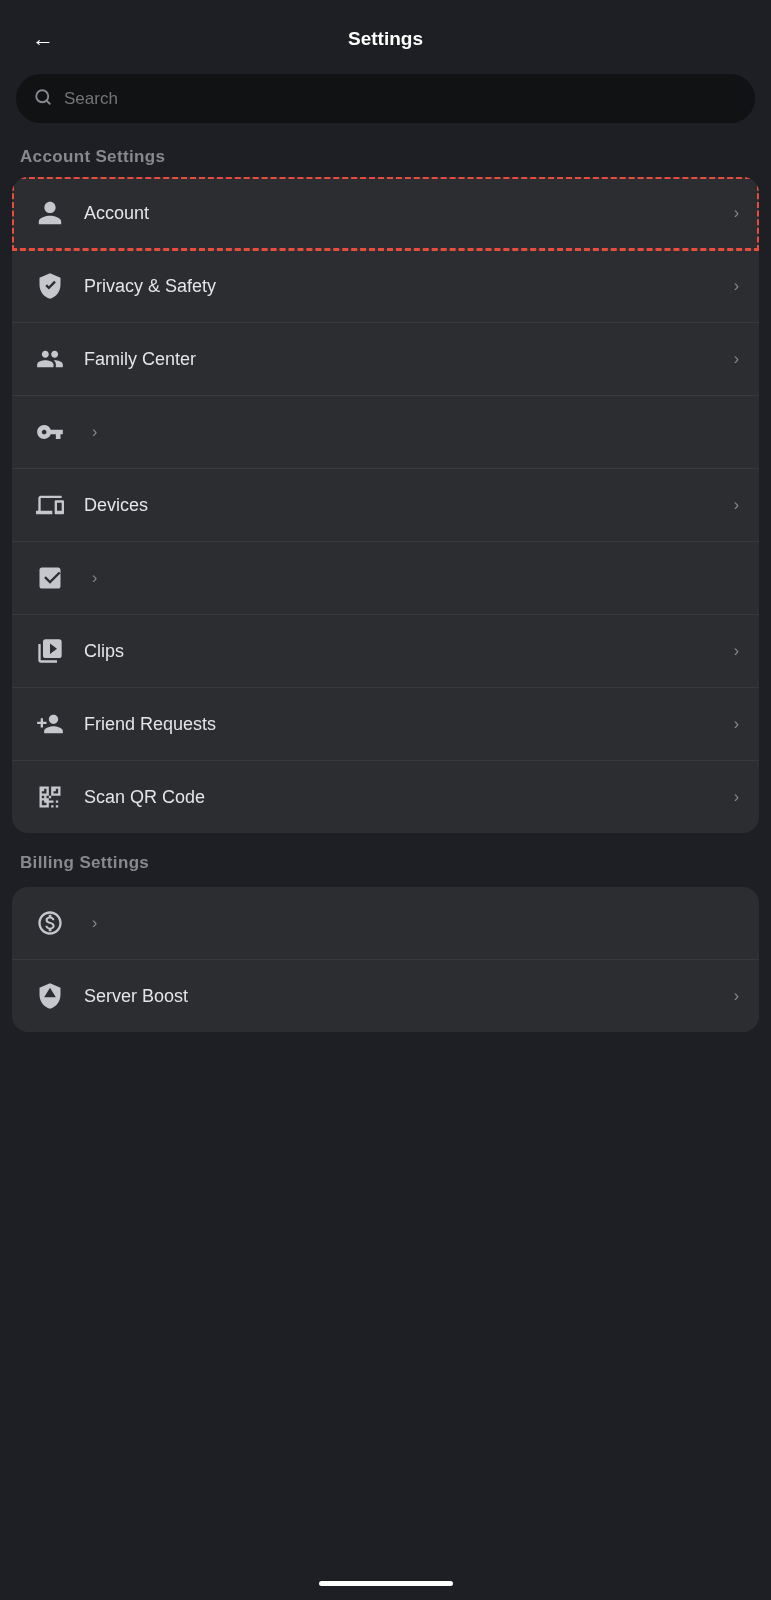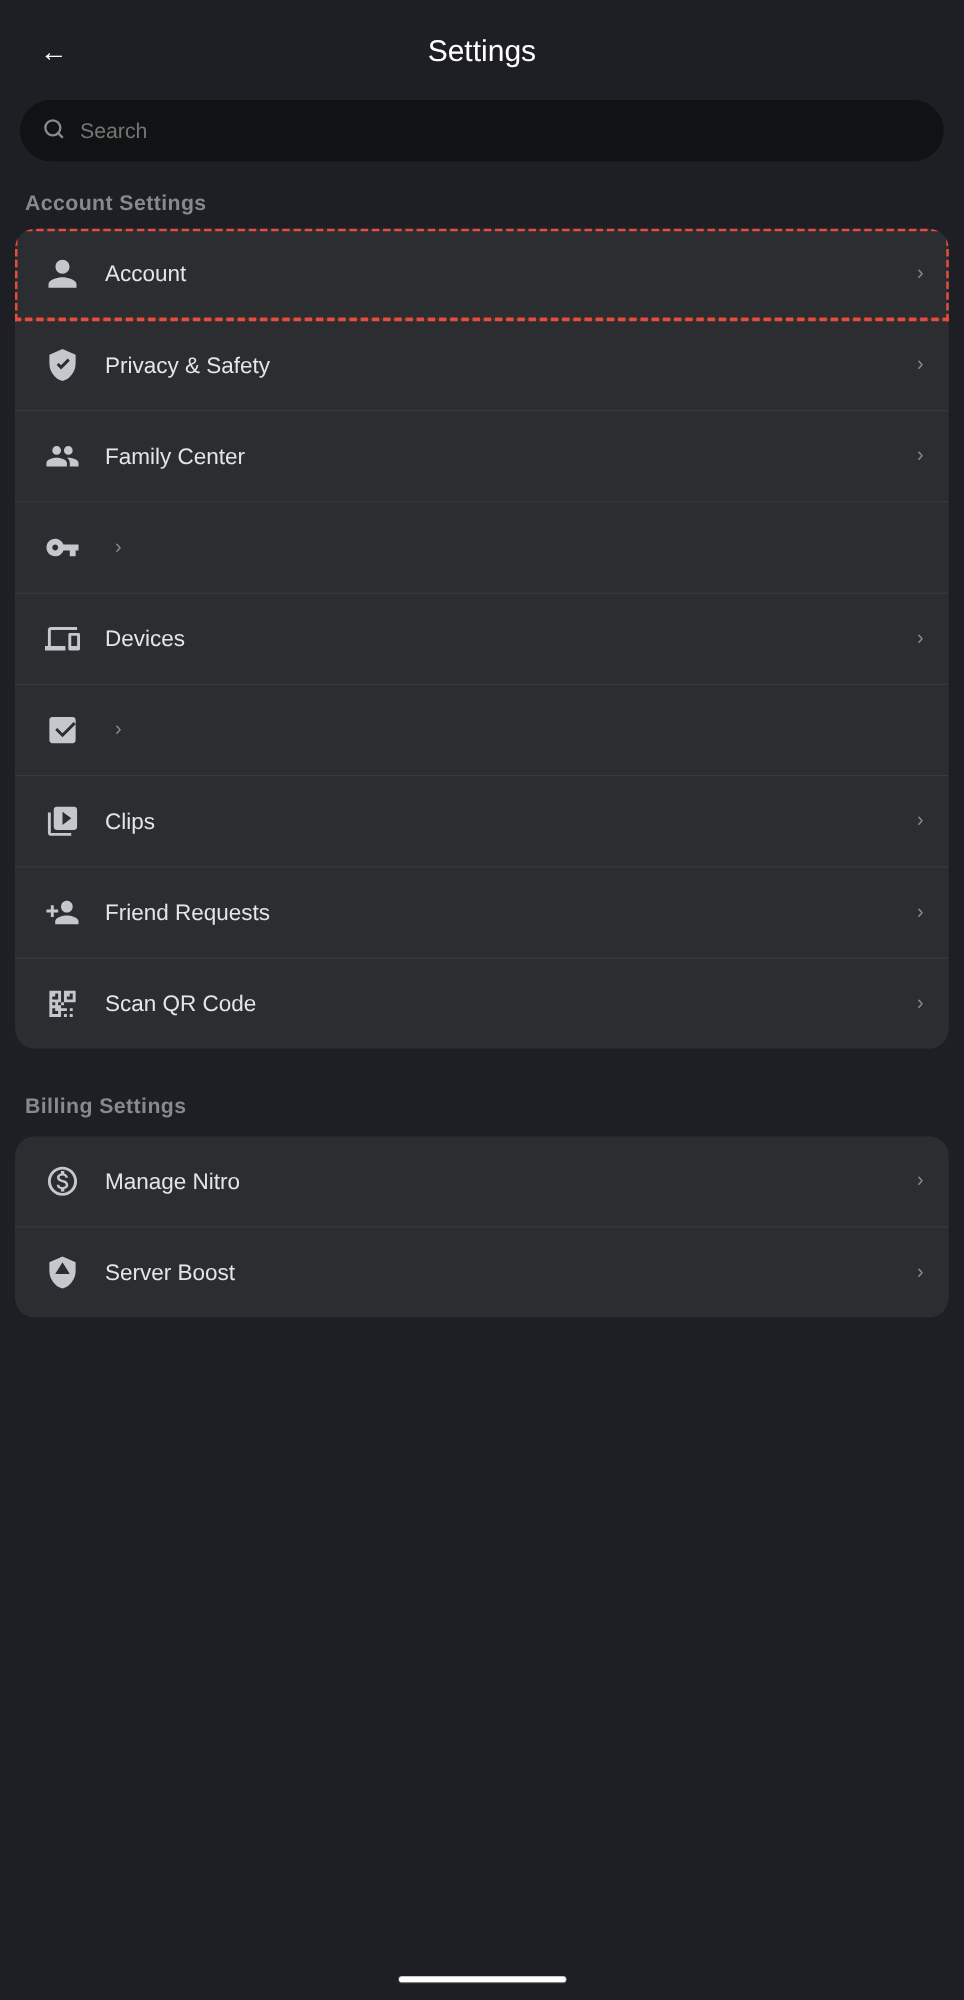--- a/index.html
+++ b/index.html
@@ -27,22 +27,22 @@
       left: 24px;
       background: none;
       border: none;
       color: #ffffff;
       font-size: 22px;
       cursor: pointer;
       padding: 8px;
     }
 
     .header-title {
-      font-size: 24px;
-      font-weight: 400;
+      font-size: 19px;
+      font-weight: 700;
       color: #ffffff;
     }
 
     
     .search-container {
       padding: 0 16px 24px;
     }
 
     .search-box {
       background-color: #111214;
@@ -75,21 +75,21 @@
       font-weight: 600;
       color: #87898c;
       text-transform: none;
       letter-spacing: 0.02em;
     }
 
     
     .settings-group {
       background-color: #2b2d31;
       border-radius: 16px;
-      margin: 0 12px 36px;
+      margin: 0 12px 20px;
       overflow: hidden;
     }
 
     .settings-item {
       display: flex;
       align-items: center;
       padding: 18px 20px;
       border-bottom: 1px solid rgba(255,255,255,0.06);
       cursor: pointer;
       position: relative;
@@ -268,21 +268,20 @@
 <div class="section-label">Billing Settings</div>
 
 <div class="settings-group billing-group">
 
   <div class="settings-item">
     <div class="item-icon">
       <svg viewBox="0 0 24 24" xmlns="http://www.w3.org/2000/svg">
         <path d="M12 2C6.48 2 2 6.48 2 12s4.48 10 10 10 10-4.48 10-10S17.52 2 12 2zm0 18c-4.41 0-8-3.59-8-8s3.59-8 8-8 8 3.59 8 8-3.59 8-8 8zm.31-8.86c-1.77-.45-2.34-.94-2.34-1.67 0-.84.79-1.43 2.1-1.43 1.38 0 1.9.66 1.94 1.64h1.71c-.05-1.34-.87-2.57-2.49-2.97V5H10.9v1.69c-1.51.32-2.72 1.3-2.72 2.81 0 1.79 1.49 2.69 3.66 3.21 1.95.46 2.34 1.15 2.34 1.87 0 .53-.39 1.39-2.1 1.39-1.6 0-2.23-.72-2.32-1.64H8.04c.1 1.7 1.36 2.66 2.86 2.97V19h2.34v-1.67c1.52-.29 2.72-1.16 2.73-2.77-.01-2.2-1.9-2.96-3.66-3.42z"></path>
       </svg>
     </div>
-    <span class="item-label">Manage Nitro</span>
     <span class="item-chevron">›</span>
   </div>
 
   <div class="settings-item">
     <div class="item-icon">
       <svg viewBox="0 0 24 24" xmlns="http://www.w3.org/2000/svg">
         <path d="M12 1L3 5v6c0 5.55 3.84 10.74 9 12 5.16-1.26 9-6.45 9-12V5l-9-4zm0 4l5 8H7l5-8z"></path>
       </svg>
     </div>
     <span class="item-label">Server Boost</span>

